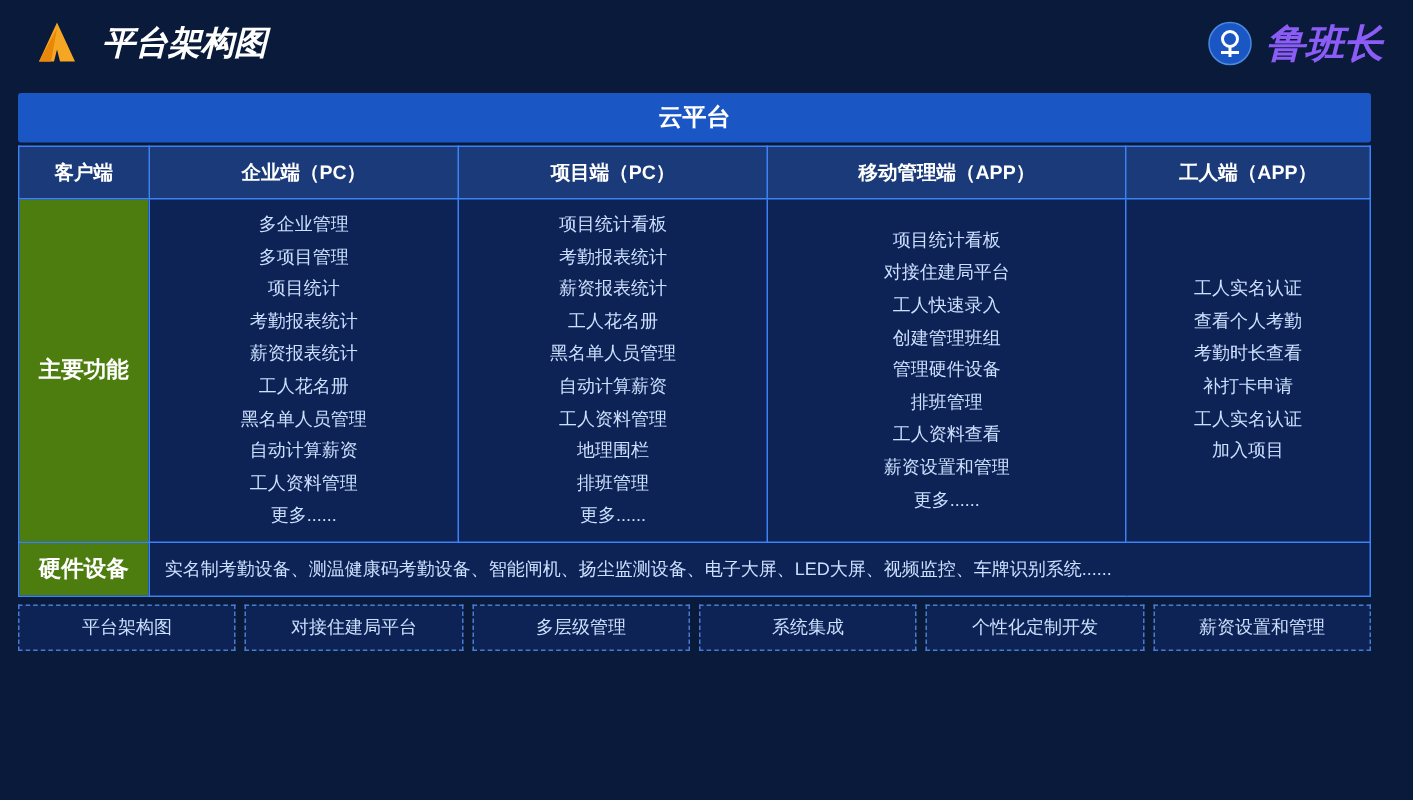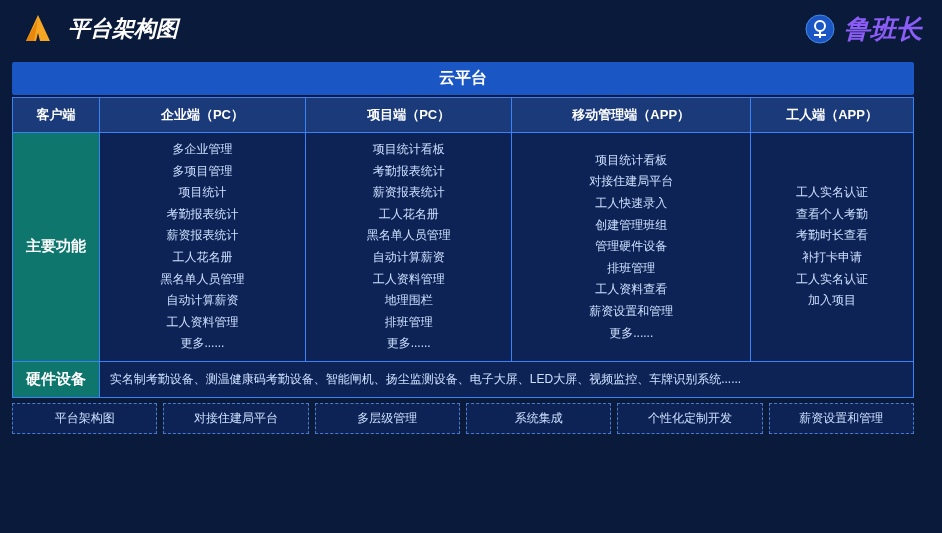--- a/index.html
+++ b/index.html
@@ -85,21 +85,21 @@
       background: #1a3a7a;
       text-align: center;
       font-size: 13px;
       font-weight: bold;
       color: #fff;
       padding: 8px 4px;
     }
 
     
     .row-label {
-      background: #0f766e;
+      background: #4d7c0f;
       text-align: center;
       font-size: 15px;
       font-weight: bold;
       color: #fff;
       padding: 8px 4px;
     }
 
     
     .content-cell {
       background: #0d2255;

